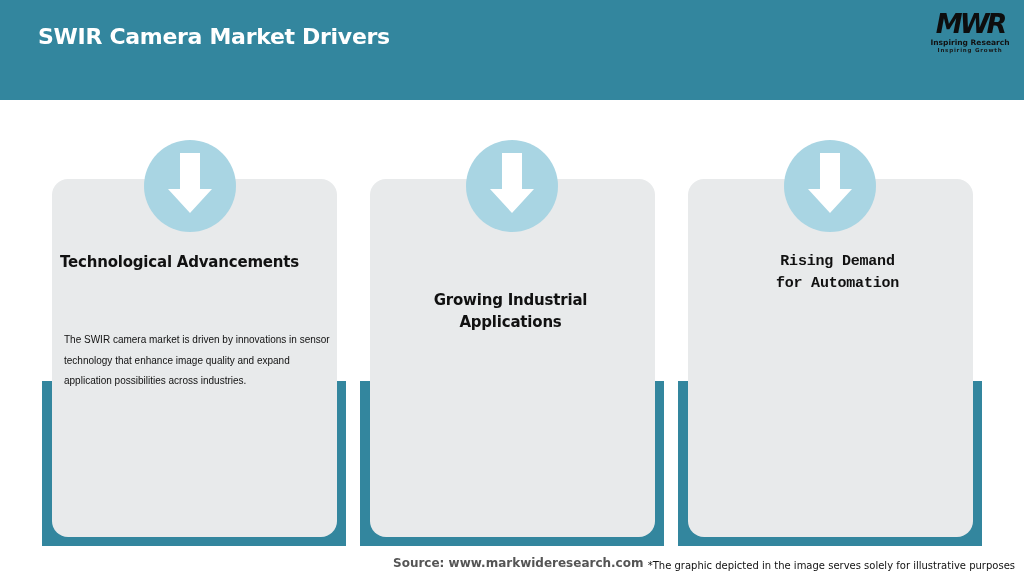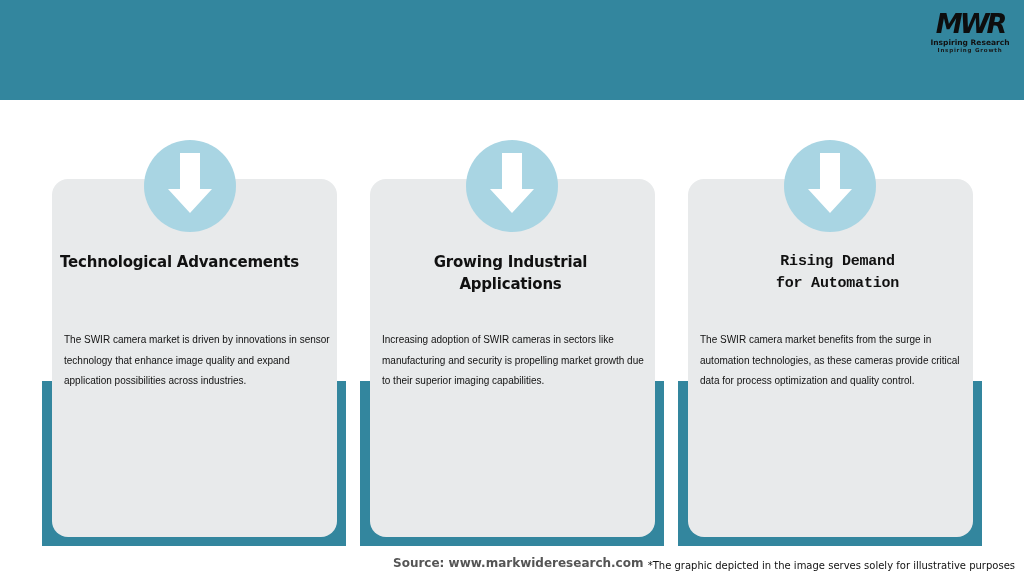--- a/index.html
+++ b/index.html
@@ -64,20 +64,21 @@
     }
     .disclaimer {
       position: absolute; right: 9px; top: 560px;
       font-family: "DejaVu Sans", sans-serif; font-size: 10px; color: #111111;
     }
   </style>
 </head>
 <body>
 
 <div class="header">
+  <div class="header-title">SWIR Camera Market Drivers</div>
   <div class="logo">
     <div class="logo-mark">MWR</div>
     <div class="logo-name">Inspiring Research</div>
     <div class="logo-tag">Inspiring Growth</div>
   </div>
 </div>
 
 <div class="column" style="left:42px;">
   <div class="teal-u"></div>
   <div class="card"></div>
@@ -91,30 +92,28 @@
 </div>
 
 <div class="column" style="left:360px;">
   <div class="teal-u"></div>
   <div class="card"></div>
   <div class="circle" style="left:106px;">
     <svg width="44" height="62" viewBox="0 0 44 62">
       <polygon points="12,0 32,0 32,36 44,36 22,60 0,36 12,36" fill="#ffffff"></polygon>
     </svg>
   </div>
-  <div class="card-title" style="width:281px;padding:0 50px;">Growing Industrial Applications</div>
-  <div class="card-body">Increasing adoption of SWIR cameras in sectors like manufacturing and security is propelling market growth due to their superior imaging capabilities.</div>
+  <div class="card-title" style="width:281px;padding:0 50px;margin-top:38px;">Growing Industrial Applications</div>
 </div>
 
 <div class="column" style="left:678px;">
   <div class="teal-u"></div>
   <div class="card"></div>
   <div class="circle" style="left:106px;">
     <svg width="44" height="62" viewBox="0 0 44 62">
       <polygon points="12,0 32,0 32,36 44,36 22,60 0,36 12,36" fill="#ffffff"></polygon>
     </svg>
   </div>
   <div class="card-title" style="width:299px;padding:0 76px;font-family:Liberation Mono, monospace;">Rising Demand for Automation</div>
-  <div class="card-body">The SWIR camera market benefits from the surge in automation technologies, as these cameras provide critical data for process optimization and quality control.</div>
 </div>
 
 <div class="source">Source: www.markwideresearch.com</div>
 <div class="disclaimer">*The graphic depicted in the image serves solely for illustrative purposes</div>
 
 </body></html>

